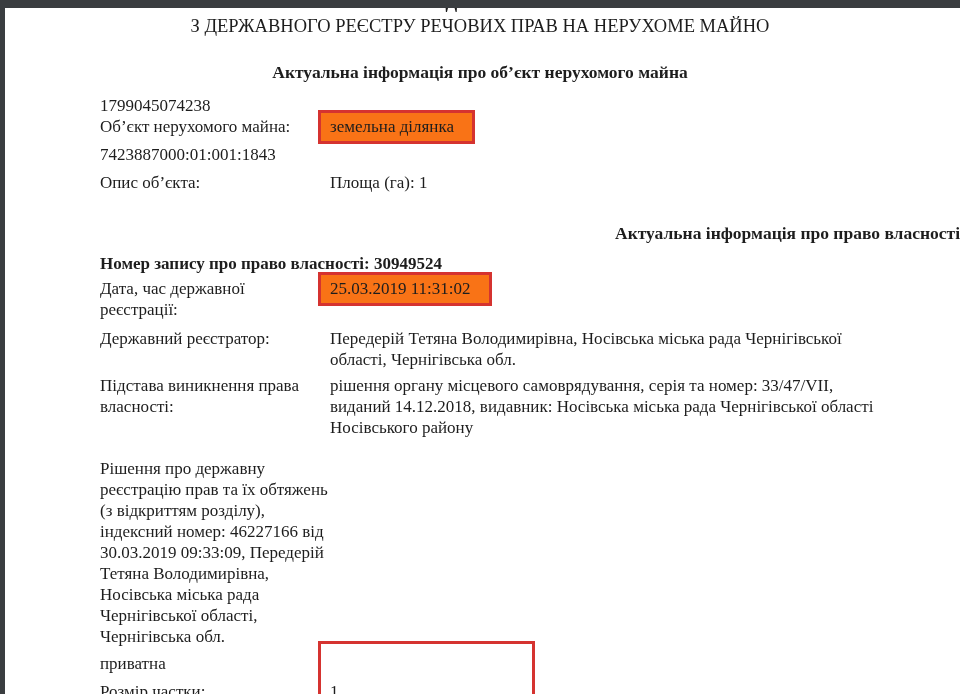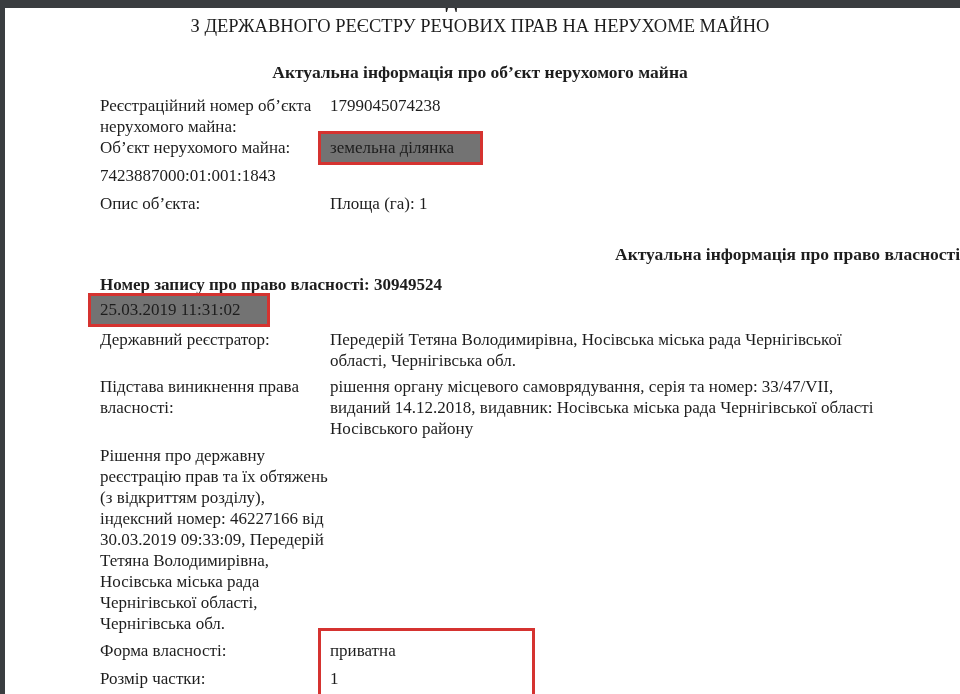--- a/index.html
+++ b/index.html
@@ -19,24 +19,24 @@
   .doc { position:relative; padding-top:16px; z-index:2; }
   .main-title { margin:0 30px; text-align:center; font-weight:normal; font-size:18.5px; line-height:21px; }
   .section-heading { text-align:center; font-weight:bold; font-size:17.5px; line-height:21px; }
   .sh-object { margin-top:25px; }
   .sh-ownership { margin-top:30px;text-align:right; }
   .rows { margin:12px 64px 0 100px; }
   .rows2 { margin:4px 64px 0 100px; }
   .row { display:grid; grid-template-columns:230px 1fr; font-size:17px; line-height:21px; align-items:start; }
   .row .label { padding-right:18px; }
   .mb0 { margin-bottom:0; } .mb5 { margin-bottom:5px; } .mb6 { margin-bottom:6px; }
-  .mb7 { margin-bottom:7px; } .mb8 { margin-bottom:8px; } .mb10 { margin-bottom:6px; }
+  .mb7 { margin-bottom:7px; } .mb8 { margin-bottom:8px; } .mb10 { margin-bottom:20px; }
   .hl {
     display:inline-block; border:3px solid var(--red);
-    padding:3px 26px 4px 9px; margin:-6px 0 -6px -12px; background:#737373;
+    padding:3px 18px 4px 9px; margin:-6px 0 -6px -12px; background:#f97316;
   }
   .record-line { margin:9px 64px 0 100px; font-weight:bold; font-size:17px; line-height:21px; }
   .owner-rows { position:relative; margin:6px 64px 0 100px; }
   .owner-rows .row { margin-bottom:7px; }
   .owner-box {
     position:absolute; left:218px; top:-12px; width:217px; height:85px;
     border:3px solid var(--red); pointer-events:none;
   }
 </style>
 </head>
@@ -47,21 +47,20 @@
 <div class="clipped-header">ВІДОМОСТІ</div>
 
 <div class="doc">
 
   <div class="main-title">З ДЕРЖАВНОГО РЕЄСТРУ РЕЧОВИХ ПРАВ НА НЕРУХОМЕ МАЙНО</div>
 
   <div class="section-heading sh-object">Актуальна інформація про об’єкт нерухомого майна</div>
 
   <div class="rows">
     <div class="row mb0">
-      <div class="label">Реєстраційний номер об’єкта нерухомого майна:</div>
       <div class="value">1799045074238</div>
     </div>
     <div class="row mb6">
       <div class="label">Об’єкт нерухомого майна:</div>
       <div class="value"><span class="hl">земельна ділянка</span></div>
     </div>
     <div class="row mb7">
       <div class="value">7423887000:01:001:1843</div>
     </div>
     <div class="row mb0">
@@ -69,39 +68,39 @@
       <div class="value">Площа (га): 1</div>
     </div>
   </div>
 
   <div class="section-heading sh-ownership">Актуальна інформація про право власності</div>
 
   <div class="record-line">Номер запису про право власності: 30949524</div>
 
   <div class="rows2">
     <div class="row mb8">
+      <div class="label">Дата, час державної реєстрації:</div>
       <div class="value"><span class="hl">25.03.2019 11:31:02</span></div>
     </div>
     <div class="row mb5">
       <div class="label">Державний реєстратор:</div>
       <div class="value">Передерій Тетяна Володимирівна, Носівська міська рада Чернігівської області, Чернігівська обл.</div>
     </div>
     <div class="row mb10">
       <div class="label">Підстава виникнення права власності:</div>
       <div class="value">рішення органу місцевого самоврядування, серія та номер: 33/47/VII, виданий 14.12.2018, видавник: Носівська міська рада Чернігівської області Носівського району</div>
     </div>
     <div class="row mb6">
       <div class="value">Рішення про державну реєстрацію прав та їх обтяжень (з відкриттям розділу), індексний номер: 46227166 від 30.03.2019 09:33:09, Передерій Тетяна Володимирівна, Носівська міська рада Чернігівської області, Чернігівська обл.</div>
     </div>
   </div>
 
   <div class="owner-rows">
     <div class="owner-box"></div>
     <div class="row">
-      <div class="label">Форма власності:</div>
       <div class="value">приватна</div>
     </div>
     <div class="row">
       <div class="label">Розмір частки:</div>
       <div class="value">1</div>
     </div>
     <div class="row">
       <div class="label">Власники:</div>
       <div class="value">Ляшко Любов Павлівна</div>
     </div>

